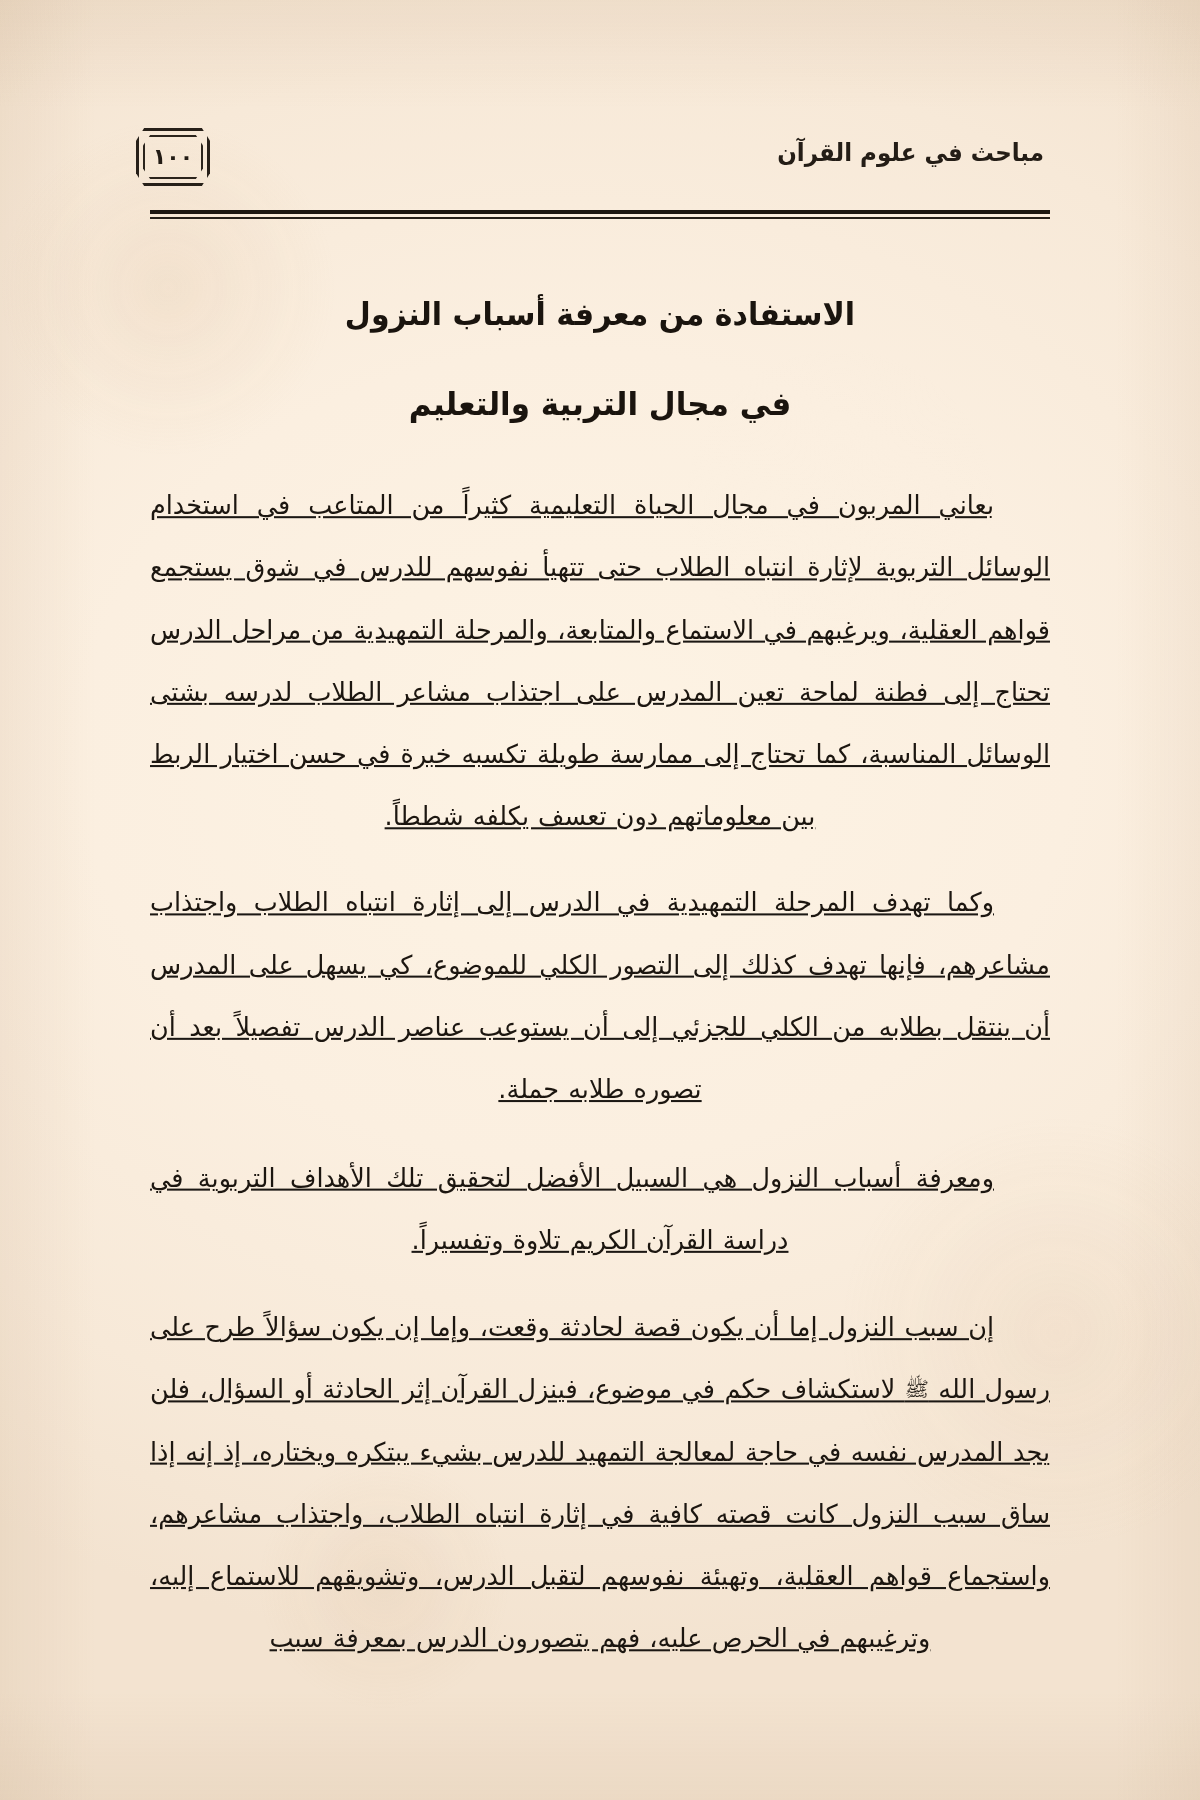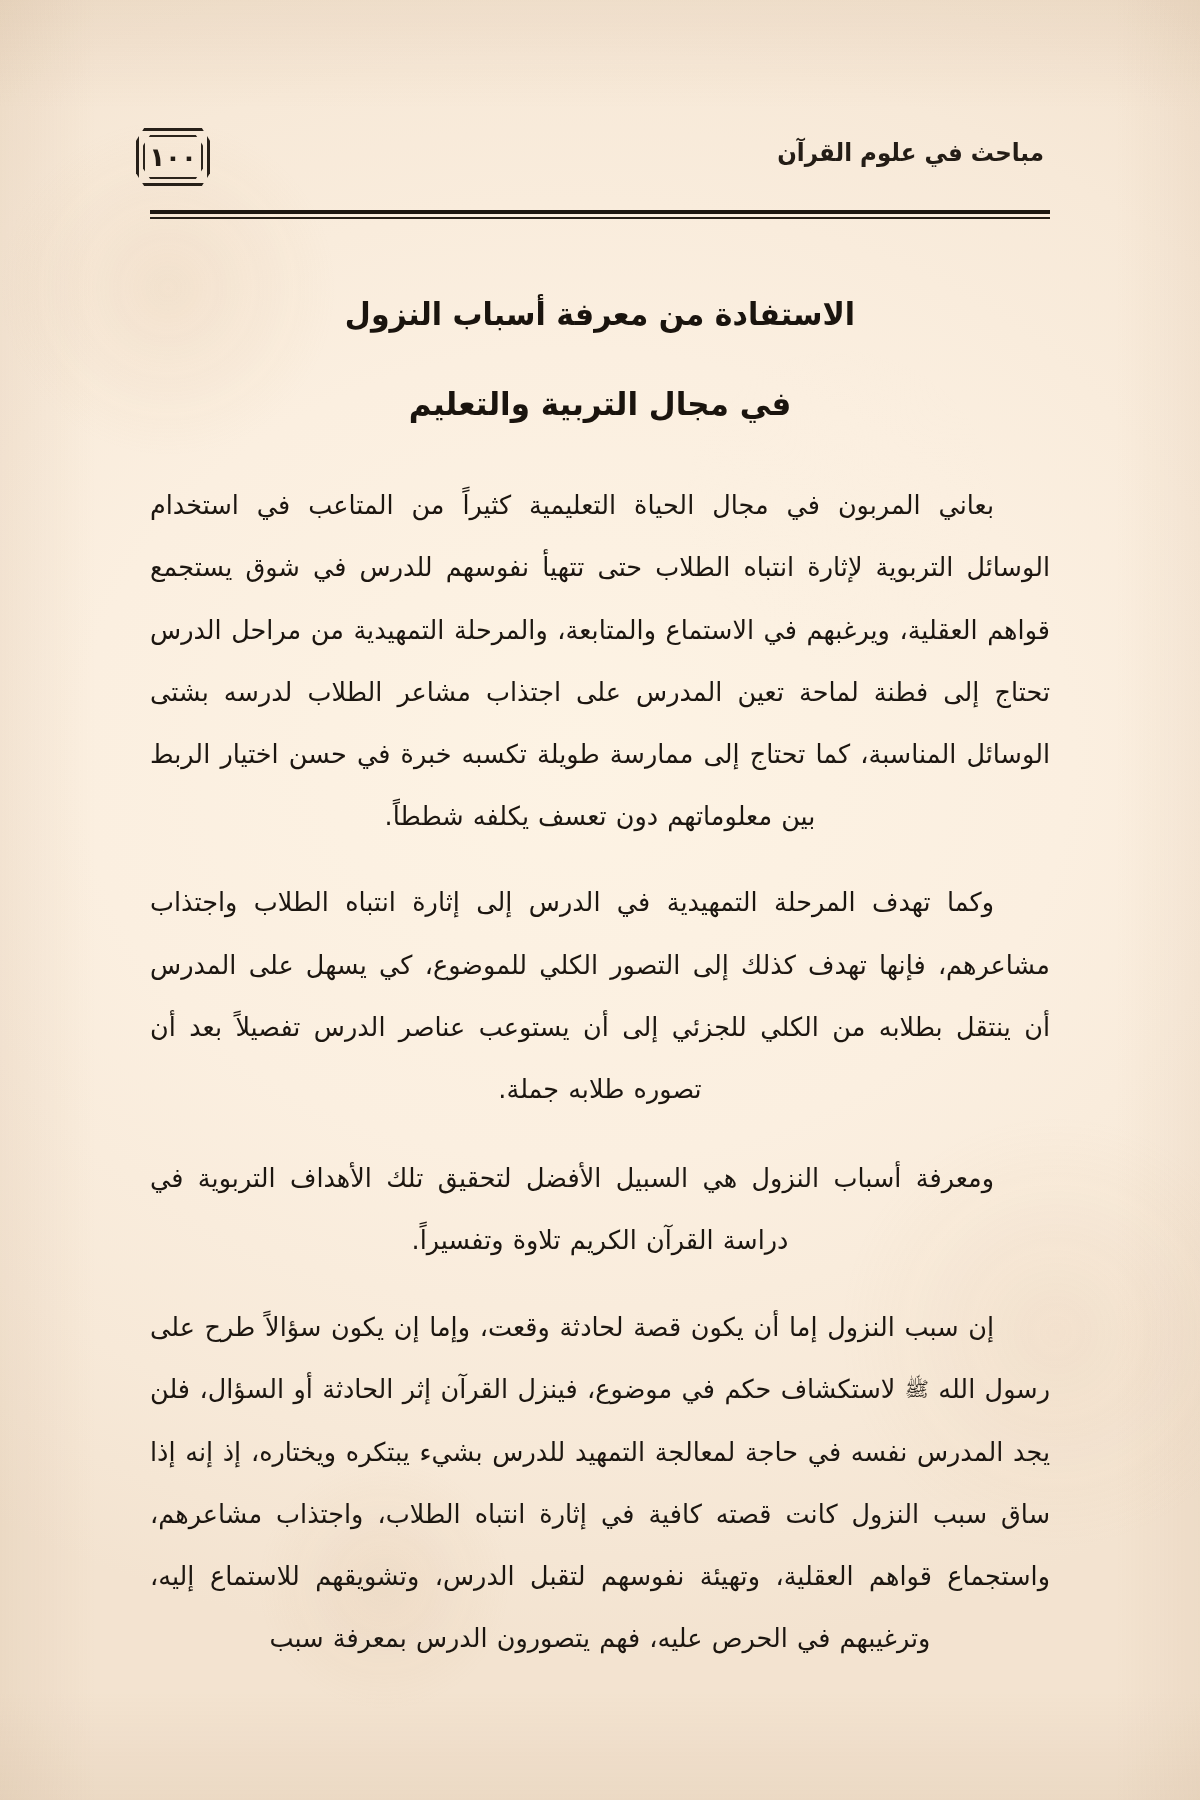--- a/index.html
+++ b/index.html
@@ -101,21 +101,21 @@
     inset: 7px;
     border: 2px solid #2b241c;
     border-radius: 3px;
     clip-path: polygon(
       12% 0%, 88% 0%, 100% 24%, 100% 76%,
       88% 100%, 12% 100%, 0% 76%, 0% 24%);
   }
   .page-number {
     position: relative;
     z-index: 2;
-    font-size: 26px;
+    font-size: 22px;
     font-weight: 700;
     color: #221b14;
     letter-spacing: 1px;
     line-height: 1;
   }
 
   .rule-double {
     position: relative;
     margin: 6px 0 0 0;
     height: 9px;
@@ -147,20 +147,21 @@
     letter-spacing: 0px;
   }
   .heading-secondary {
     margin-top: 54px;
     font-size: 31px;
   }
 
   
   .body-text {
     margin-top: 56px;
+    text-decoration: underline;
   }
   .paragraph {
     font-size: 25.5px;
     line-height: 61px;
     text-align: justify;
     text-align-last: center;
     color: #1c1610;
     margin: 0 0 30px 0;
     text-indent: 0;
     transform: scaleY(1.02);

